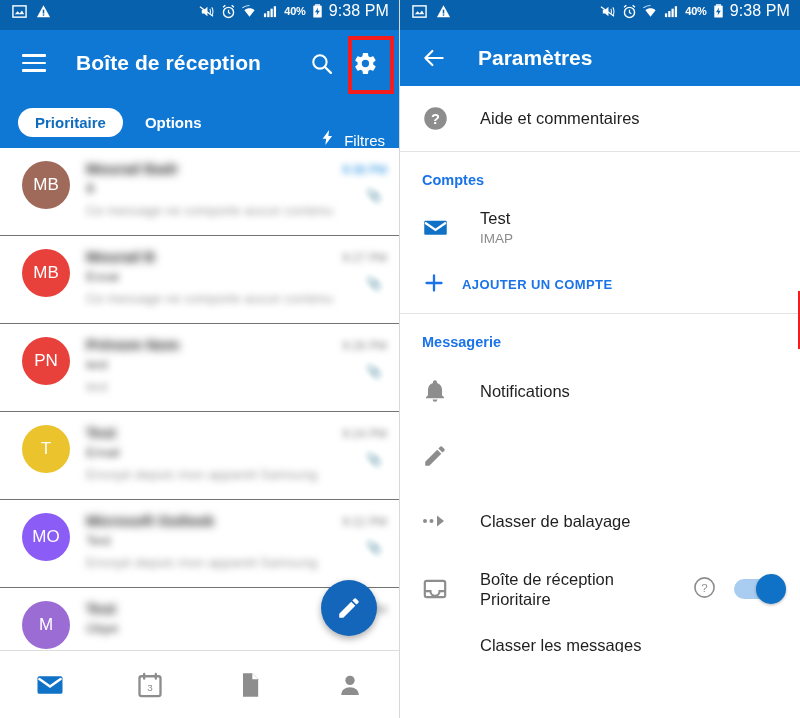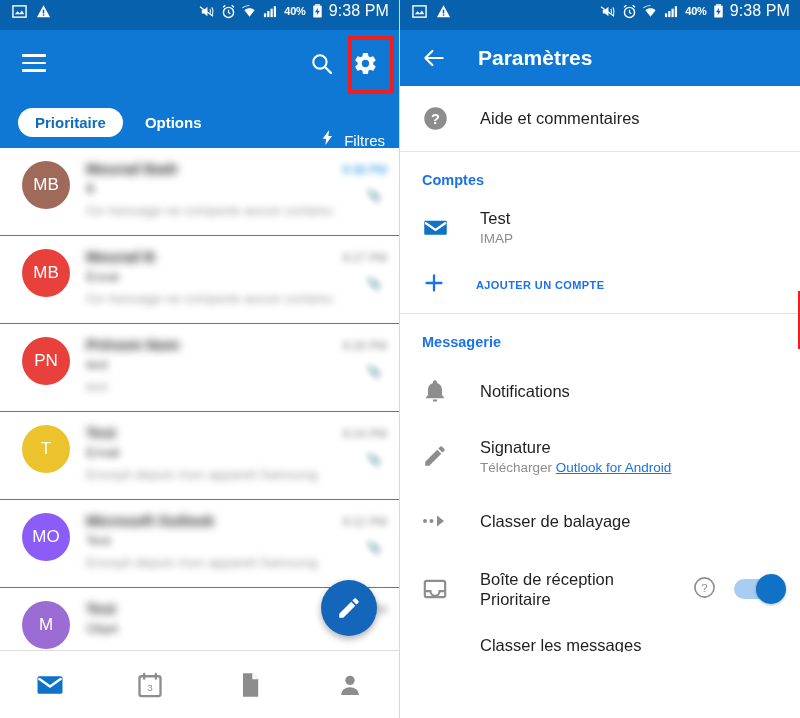--- a/index.html
+++ b/index.html
@@ -114,21 +114,21 @@
   .set-sub { font-size: 13.5px; color: #8c8c8c; margin-top: 2px; }
   .set-sub a { color: #1a73e8; text-decoration: underline; }
   .section-head {
     font-size: 14.5px; font-weight: 700; color: #1a73e8; padding: 20px 22px 10px 22px;
   }
   .add-account {
     display: flex; align-items: center; padding: 0 22px; height: 58px;
     border-bottom: 1px solid #e3e3e3;
   }
   .add-account .aa-label {
-    color: #1a73e8; font-size: 11px; font-weight: 700; letter-spacing: .4px; margin-left: 30px;
+    color: #1a73e8; font-size: 13px; font-weight: 700; letter-spacing: .4px; margin-left: 16px;
   }
   .set-right { margin-left: auto; display: flex; align-items: center; gap: 18px; }
   .toggle {
     width: 48px; height: 20px; border-radius: 10px; background: #a8cdf0; position: relative;
   }
   .toggle .knob {
     position: absolute; right: -4px; top: -5px; width: 30px; height: 30px; border-radius: 50%;
     background: #1072c6; box-shadow: 0 1px 3px rgba(0,0,0,.3);
   }
   .cut-row { padding-top: 10px; }
@@ -200,20 +200,21 @@
     </div>
 
     <div class="appbar">
       <div class="icon-btn">
         <span class="hamburger">
             <i></i>
             <i></i>
             <i></i>
           </span>
       </div>
+      <div class="appbar-title">Boîte de réception</div>
       <div class="spacer"></div>
       <div class="icon-btn">
         <svg width="25" height="25" viewBox="0 0 24 24">
             <circle cx="10.5" cy="10.5" r="6.4" fill="none" stroke="#fff" stroke-width="2"></circle>
             <path d="M15.3 15.3L21 21" stroke="#fff" stroke-width="2.2" stroke-linecap="round"></path>
           </svg>
       </div>
       <div class="icon-btn">
         <svg width="25" height="25" viewBox="0 0 24 24">
             <path fill="#fff" d="M19.4 13c.04-.32.06-.66.06-1s-.02-.68-.07-1l2.11-1.63a.5.5 0 00.12-.64l-2-3.46a.5.5 0 00-.6-.22l-2.49 1a7.3 7.3 0 00-1.73-1l-.38-2.65A.49.49 0 0013.93 2h-4a.49.49 0 00-.49.42l-.38 2.65c-.62.25-1.2.59-1.73 1l-2.49-1a.5.5 0 00-.6.22l-2 3.46a.5.5 0 00.12.64L4.48 11c-.05.32-.08.66-.08 1s.03.68.08 1l-2.12 1.63a.5.5 0 00-.12.64l2 3.46c.12.22.39.3.6.22l2.49-1c.53.41 1.11.75 1.73 1l.38 2.65c.04.24.25.42.49.42h4c.24 0 .45-.18.49-.42l.38-2.65c.62-.25 1.2-.59 1.73-1l2.49 1c.22.08.48 0 .6-.22l2-3.46a.5.5 0 00-.12-.64zM11.93 15.5A3.5 3.5 0 1115.43 12a3.5 3.5 0 01-3.5 3.5z"></path>
@@ -463,24 +464,20 @@
           <div class="set-label">Notifications</div>
         </div>
       </div>
 
       <div class="set-row" style="min-height:68px">
         <div class="set-ico">
           <svg width="26" height="26" viewBox="0 0 24 24">
               <path fill="#8d8d8d" d="M3 17.25V21h3.75L17.8 9.94l-3.75-3.75L3 17.25zM20.7 7.04a1 1 0 000-1.41l-2.34-2.34a1 1 0 00-1.41 0l-1.83 1.83 3.75 3.75 1.83-1.83z"></path>
             </svg>
         </div>
-        <div class="set-texts">
-          <div class="set-label">Signature</div>
-          <div class="set-sub"><span>Télécharger </span><a href="#">Outlook for Android</a></div>
-        </div>
       </div>
 
       <div class="set-row" style="min-height:62px">
         <div class="set-ico">
           <svg width="26" height="20" viewBox="0 0 26 20">
               <circle cx="3" cy="10" r="2" fill="#8d8d8d"></circle>
               <circle cx="9.5" cy="10" r="2" fill="#8d8d8d"></circle>
               <path d="M15 4.5l7 5.5-7 5.5z" fill="#8d8d8d"></path>
             </svg>
         </div>

